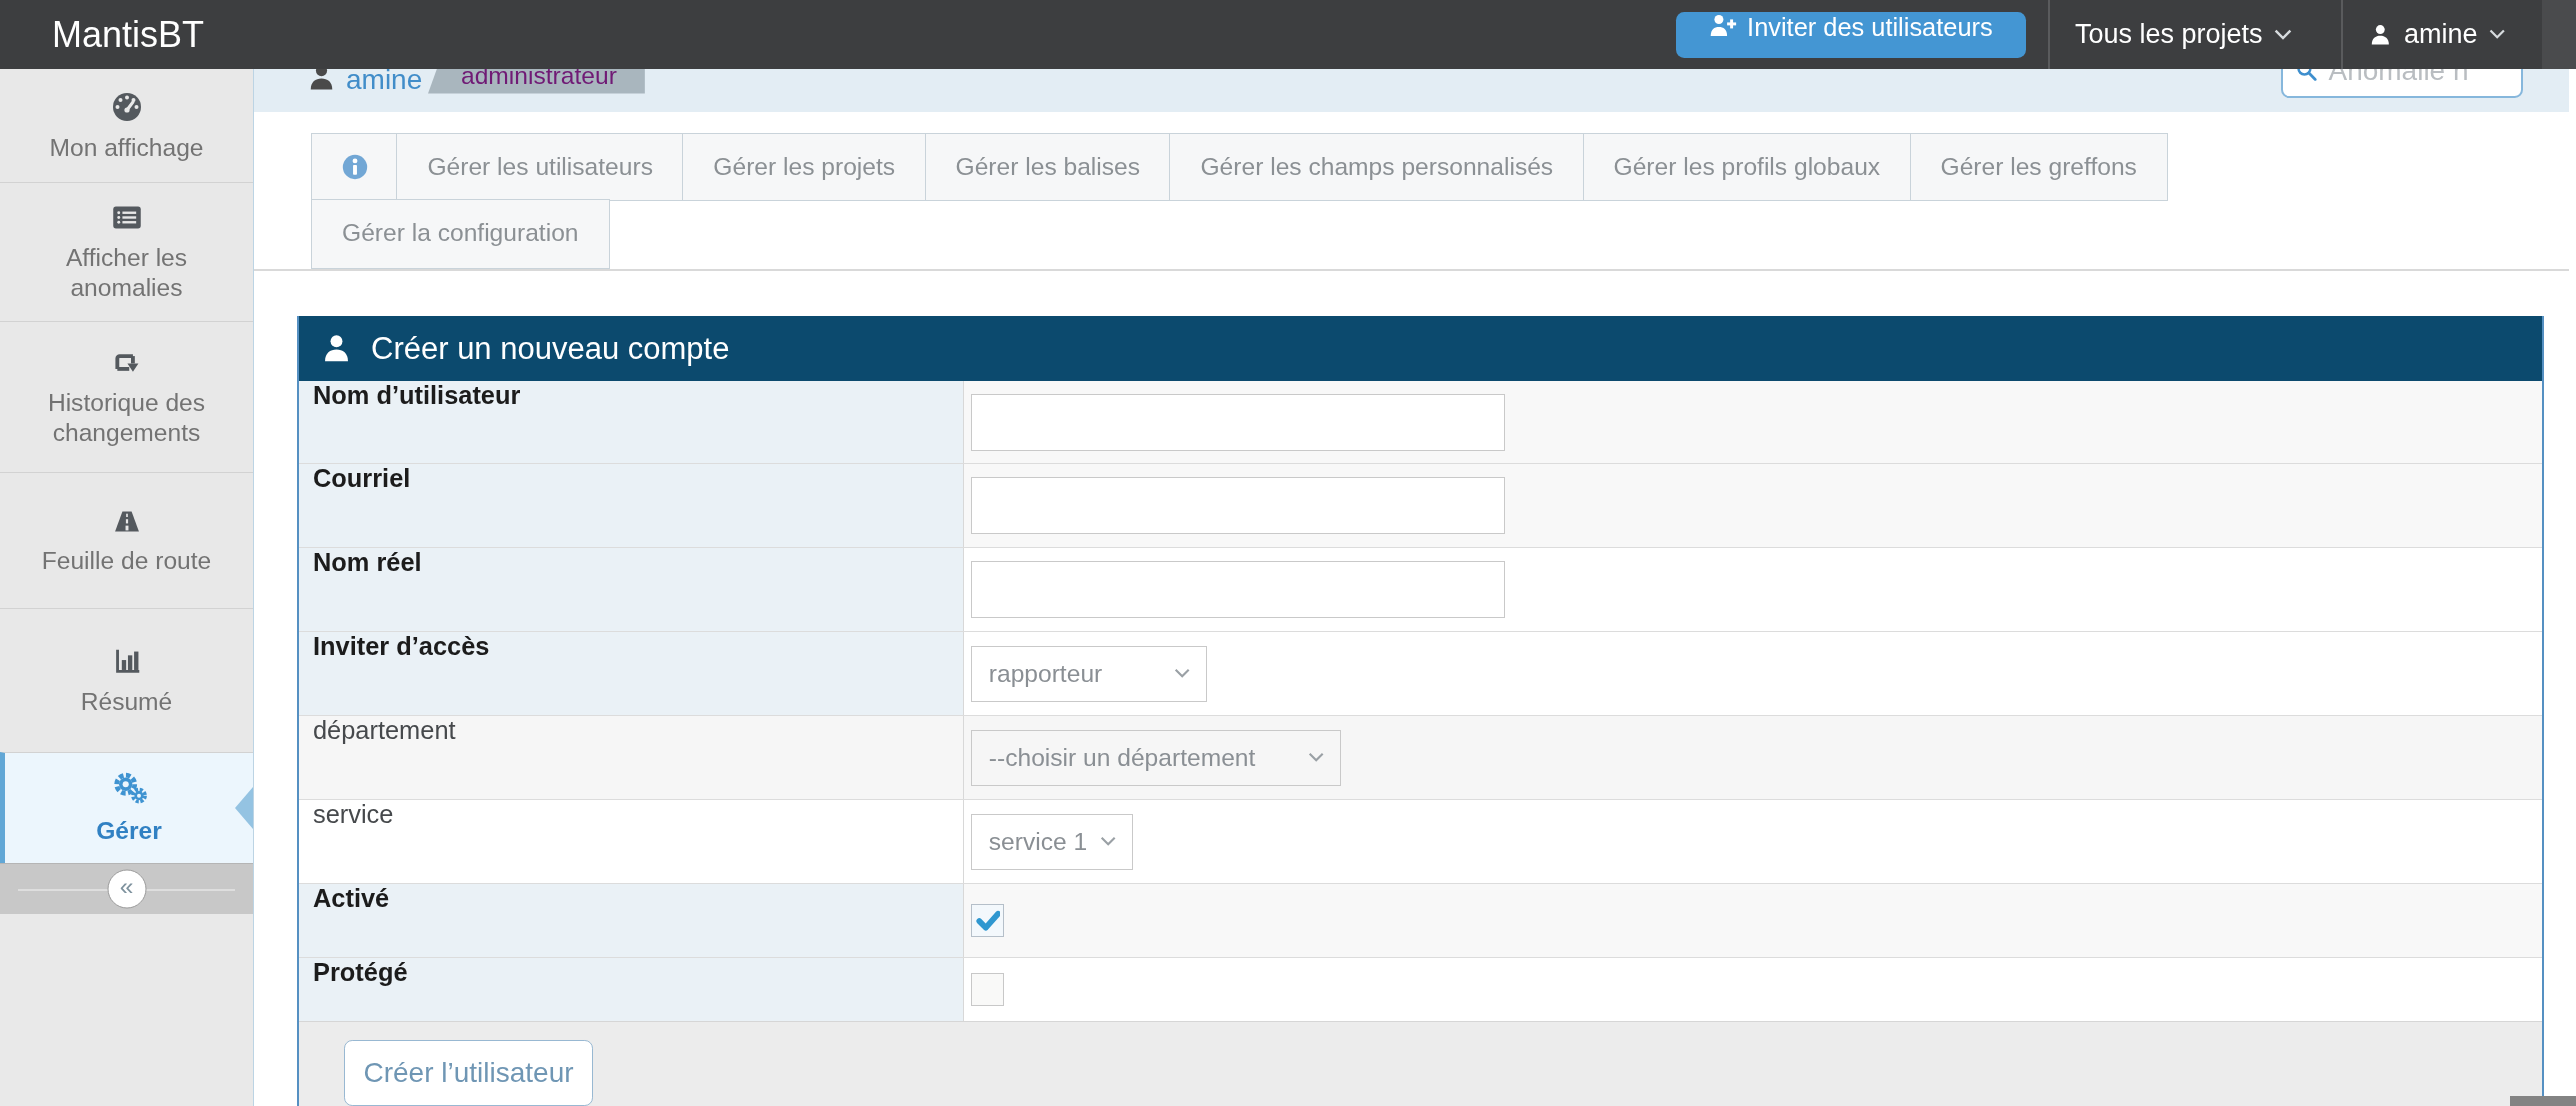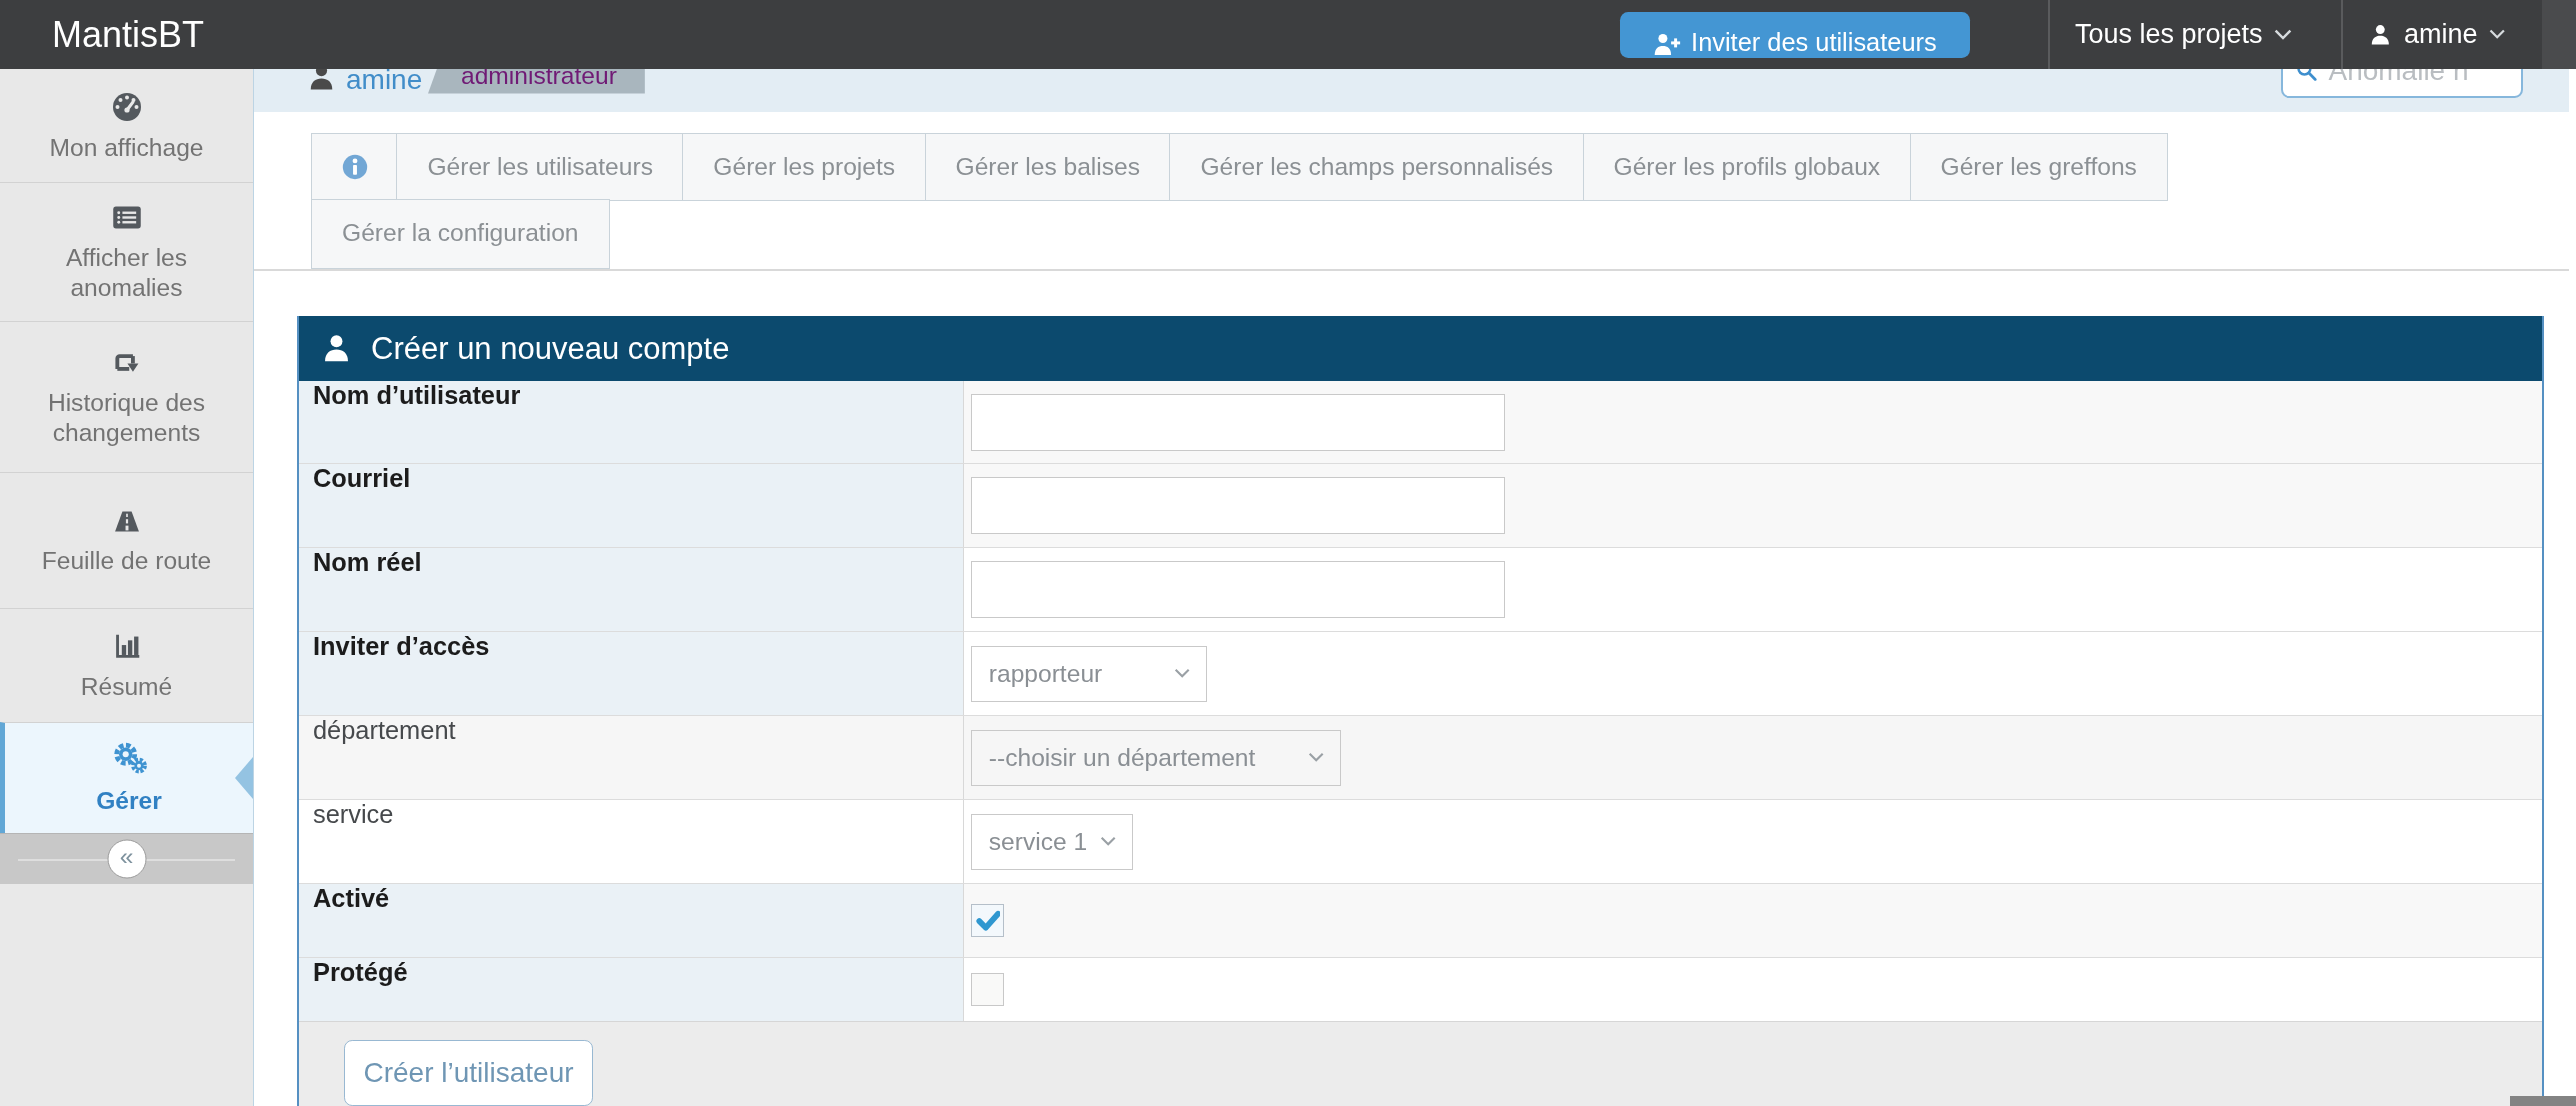--- a/index.html
+++ b/index.html
@@ -16,22 +16,22 @@
              font-size:24.6px;line-height:36px;clip-path:polygon(13px 0,100% 0,100% 100%,0 100%);}
   .searchbox{left:2027px;top:-1.6px;width:242px;height:54px;background:#fff;border:2.5px solid #86b7dc;
              border-radius:8.2px;display:flex;align-items:center;padding:0 11.5px;gap:8.2px;}
   .searchbox input{border:none;outline:none;width:100%;font-size:28px;color:#555;background:transparent;
                    font-family:"Liberation Sans","DejaVu Sans",sans-serif;}
   .searchbox input::placeholder{color:#b9bdc1;}
 
   
   .navbar{left:0;top:0;width:2576px;height:69px;background:#3d3e40;z-index:10;}
   .brand{left:52px;top:0;height:69px;line-height:69px;color:#fff;font-size:36px;}
-  .invitebtn{left:1620px;top:11.5px;width:350px;height:46px;background:#4496d3;border:none;border-radius:8.2px;
-             color:#fff;font-size:25.4px;display:flex;align-items:flex-end;justify-content:center;gap:9.8px;
+  .invitebtn{left:1676px;top:11.5px;width:350px;height:46px;background:#4496d3;border:none;border-radius:8.2px;
+             color:#fff;font-size:25.4px;display:flex;align-items:flex-start;justify-content:center;gap:9.8px;
              font-family:"Liberation Sans","DejaVu Sans",sans-serif;cursor:pointer;}
   .navdivider{top:0;width:1.6px;height:69px;background:#5a5b5d;}
   .navitem{top:0;height:69px;display:flex;align-items:center;gap:11.5px;color:#fff;font-size:27px;cursor:pointer;}
   .navtail{left:2542px;top:0;width:34px;height:69px;background:#4a4b4d;}
 
   
   .sidebar{left:0;top:69px;width:254px;height:1037px;background:#e8e8e8;border-right:1.6px solid #bcd4e4;
            display:flex;flex-direction:column;z-index:2;}
   .sbitem{position:relative;display:flex;flex-direction:column;align-items:center;justify-content:center;
           gap:8.2px;border-top:1.6px solid #d2d2d2;cursor:pointer;}
@@ -171,21 +171,21 @@
     </div>
     <div class="sbitem" style="height:136px">
       <svg width="38" height="33" viewBox="0 0 36 36">
         <polygon points="13,7 23,7 31,29 5,29" fill="#54595e"></polygon>
         <rect x="17.1" y="9.5" width="1.8" height="3.6" fill="#e8e8e8"></rect>
         <rect x="16.8" y="15.5" width="2.4" height="4.6" fill="#e8e8e8"></rect>
         <rect x="16.4" y="22.5" width="3.2" height="5.2" fill="#e8e8e8"></rect>
       </svg>
       <span class="sblabel">Feuille de route</span>
     </div>
-    <div class="sbitem" style="height:114px">
+    <div class="sbitem" style="height:144px">
       <svg width="38" height="34" viewBox="0 0 36 36">
         <path d="M8 6 V29 H31" fill="none" stroke="#54595e" stroke-width="3"></path>
         <rect x="12.5" y="17" width="4.6" height="10.5" fill="#54595e"></rect>
         <rect x="19" y="12" width="4.6" height="15.5" fill="#54595e"></rect>
         <rect x="25.5" y="8" width="4.6" height="19.5" fill="#54595e"></rect>
       </svg>
       <span class="sblabel">Résumé</span>
     </div>
     <div class="sbitem active" style="height:111px">
       <svg width="43" height="38" viewBox="0 0 40 40">

